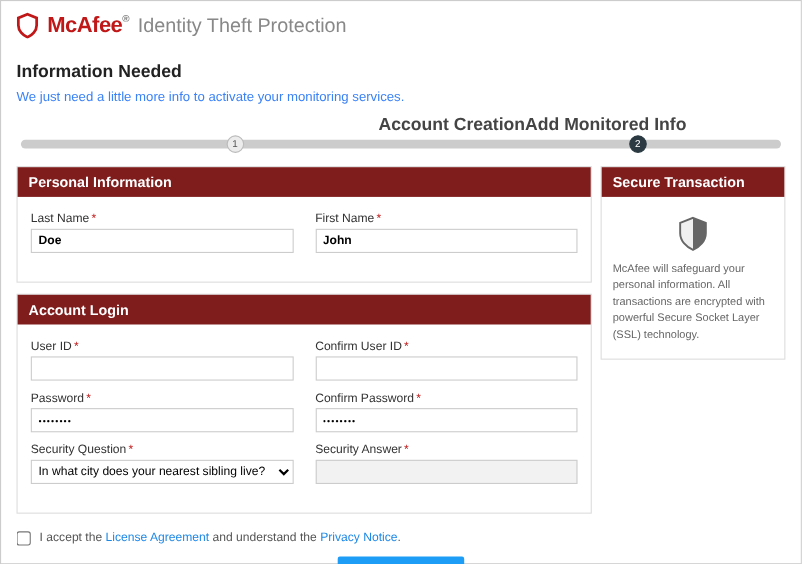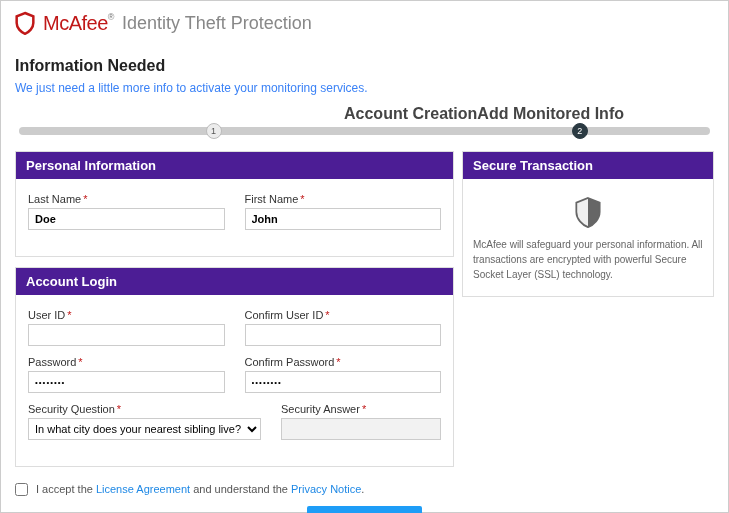--- a/index.html
+++ b/index.html
@@ -21,21 +21,21 @@
     display: flex;
     align-items: center;
     gap: 8px;
     padding-bottom: 8px;
   }
   .logo-shield {
     width: 20px; height: 24px;
   }
   .brand {
     font-size: 20px;
-    font-weight: 400;
+    font-weight: 700;
     color: #c01818;
     letter-spacing: -0.5px;
     text-align: center;
   }
   .brand sup { font-size: 9px; vertical-align: top; color:#777;}
   .subtitle {
     font-size: 18px;
     color: #888;
     font-weight: 400;
     margin-left: 0;
@@ -85,28 +85,28 @@
     color:#555;
   }
   .step-node.n1 { left: 27%; }
   .step-node.n2 { left: 80%; background:#2b3a42; color:#fff; border-color:#2b3a42;}
   .columns {
     display: flex;
     gap: 8px;
     align-items: flex-start;
   }
   .left-col { flex: 1; }
-  .right-col { width: 252px; }
+  .right-col { width: 168px; }
   .panel {
     border: 1px solid #ddd;
     margin-bottom: 10px;
     background: #fff;
   }
   .panel-header {
-    background: #4c1d95;
+    background: #7f1d1d;
     color: #fff;
     font-size: 13px;
     font-weight: 600;
     padding: 6px 10px;
   }
   .panel-body {
     padding: 14px 12px 16px 12px;
   }
   .row2 {
     display: flex;

